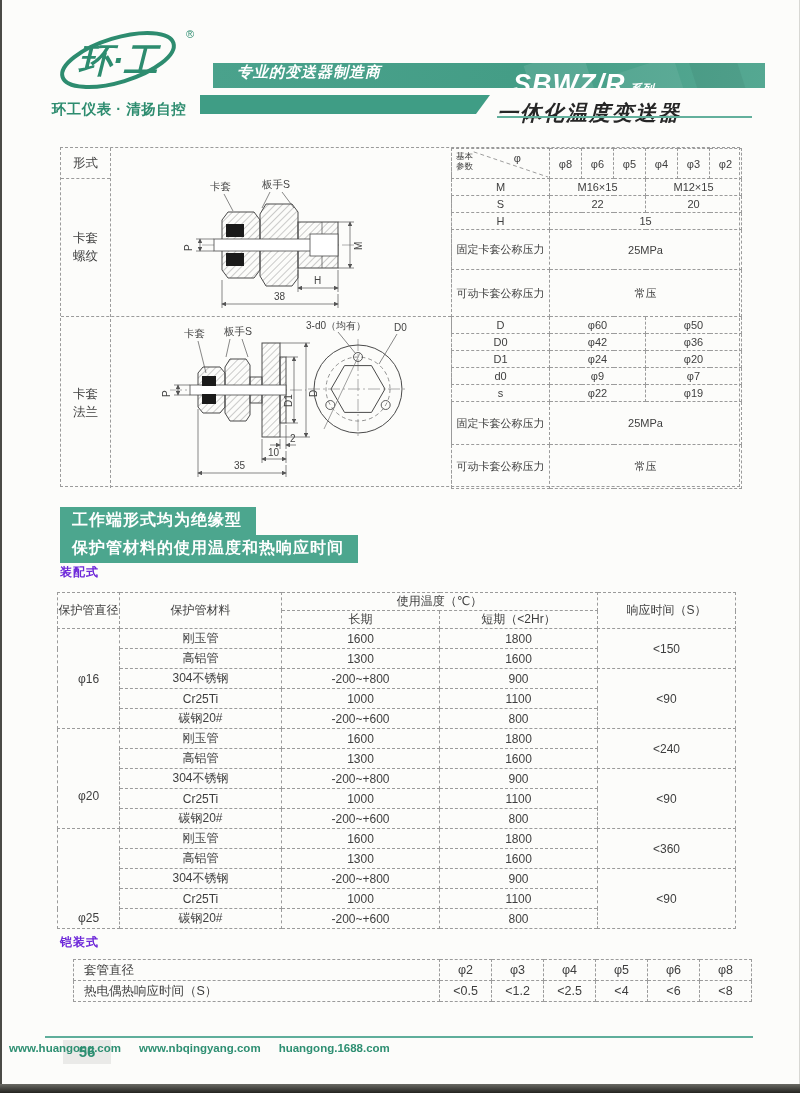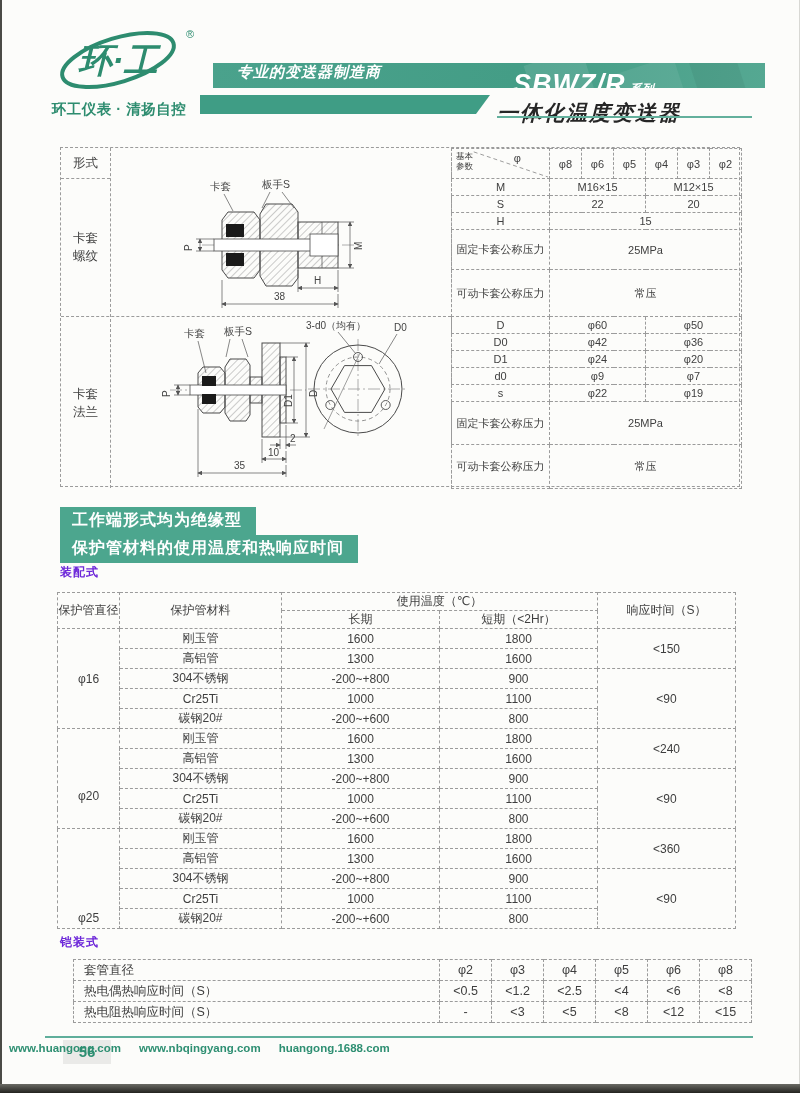--- a/index.html
+++ b/index.html
@@ -451,28 +451,19 @@
         </tr>
         <tr>
           <td class="lbl">热电偶热响应时间（S）</td>
           <td>&lt;0.5</td>
           <td>&lt;1.2</td>
           <td>&lt;2.5</td>
           <td>&lt;4</td>
           <td>&lt;6</td>
           <td>&lt;8</td>
         </tr>
-        <tr>
-          <td class="lbl">热电阻热响应时间（S）</td>
-          <td>-</td>
-          <td>&lt;3</td>
-          <td>&lt;5</td>
-          <td>&lt;8</td>
-          <td>&lt;12</td>
-          <td>&lt;15</td>
-        </tr>
       </tbody>
   </table>
 
   <div class="footer-line"></div>
   <div class="page-num">56</div>
   <div class="urls"><span>www.huangong.com</span><span>www.nbqingyang.com</span><span>huangong.1688.com</span></div>
 </div>
 
 </body></html>

